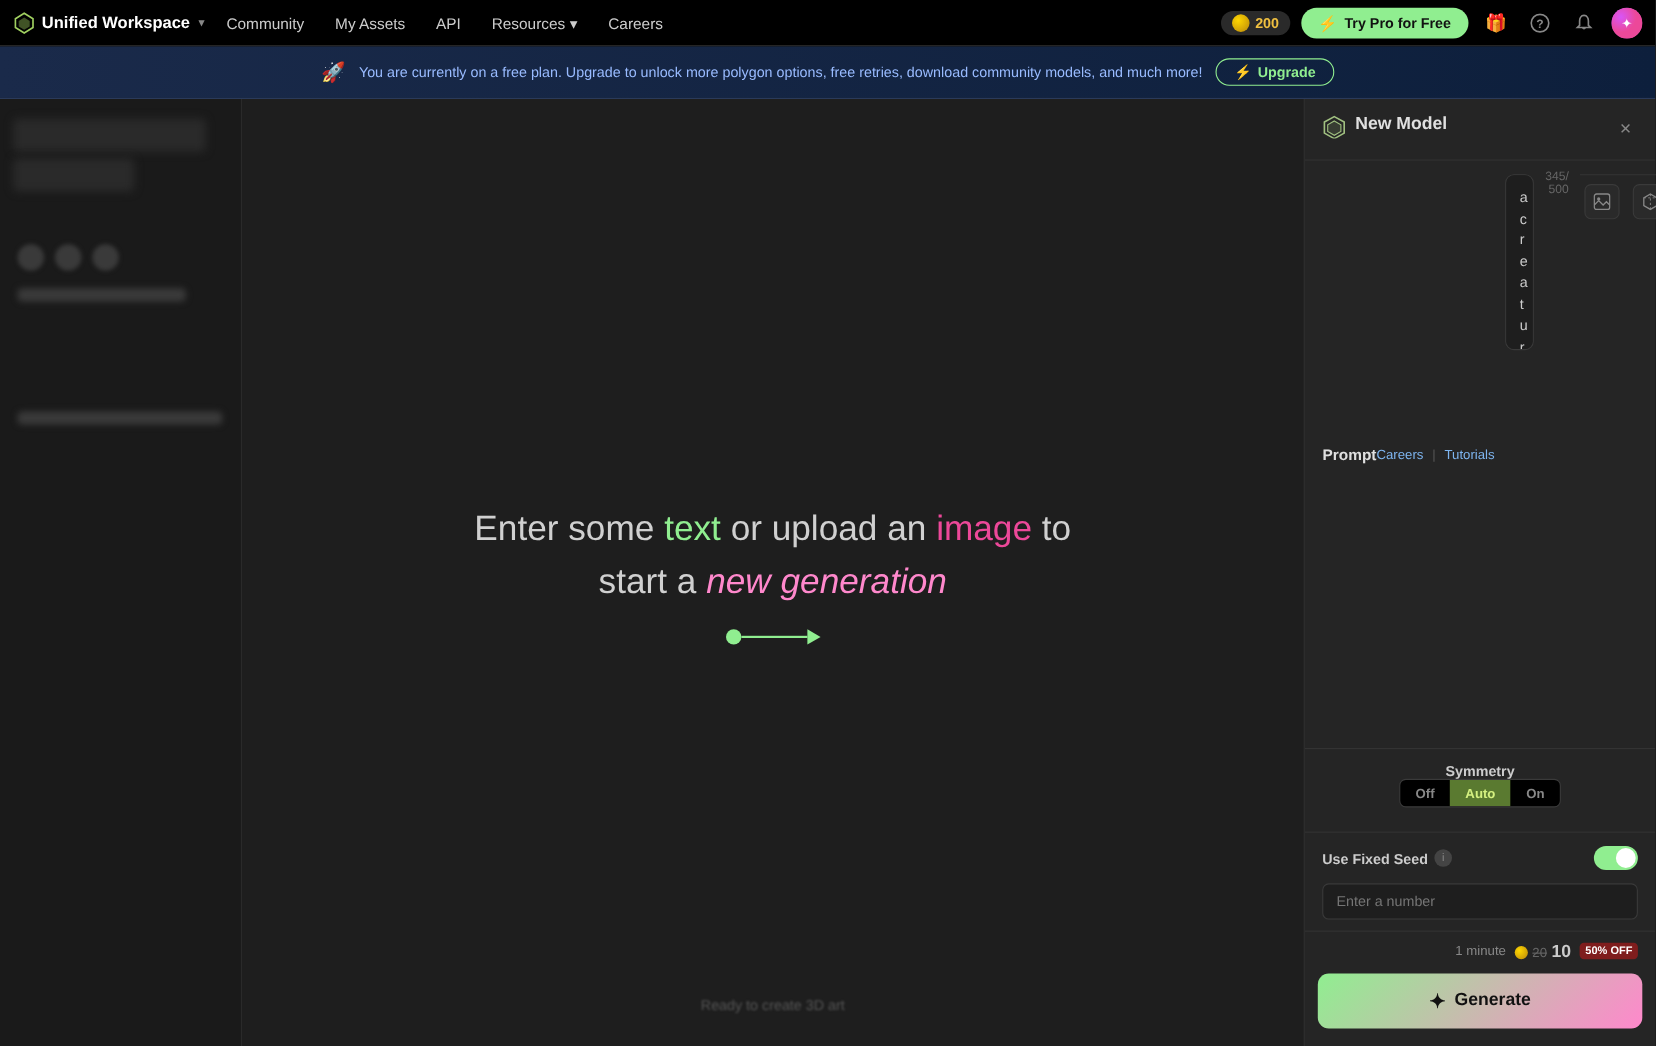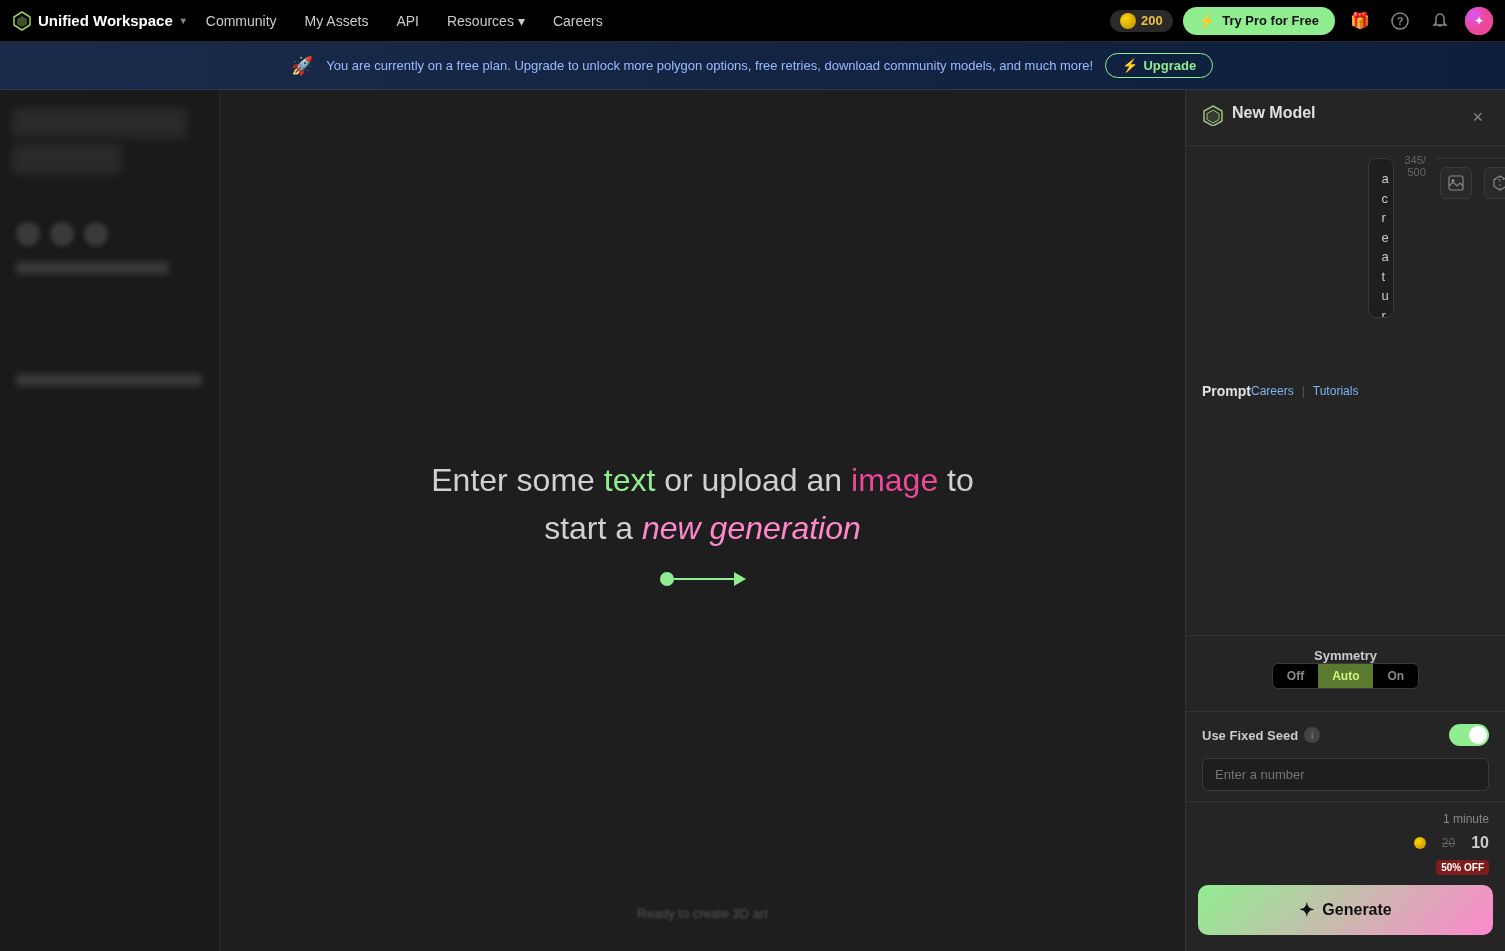--- a/index.html
+++ b/index.html
@@ -478,34 +478,33 @@
       padding: 8px 12px;
       color: #666;
       font-size: 13px;
       font-family: inherit;
     }
 
     
     .bottom-pricing {
       padding: 10px 16px;
       display: flex;
-      align-items: flex-end;
+      align-items: flex-start;
       justify-content: flex-end;
       gap: 8px;
       border-top: 1px solid #333;
-      flex-direction: column;
     }
     .time-label {
       font-size: 12px;
       color: #888;
     }
     .coin-small {
       display: flex;
       align-items: center;
-      gap: 16px;
+      gap: 4px;
       font-size: 12px;
       color: #aaa;
     }
     .coin-dot {
       width: 12px;
       height: 12px;
       background: radial-gradient(circle at 35% 35%, #ffd700, #b8860b);
       border-radius: 50%;
     }
     .price-strike {

